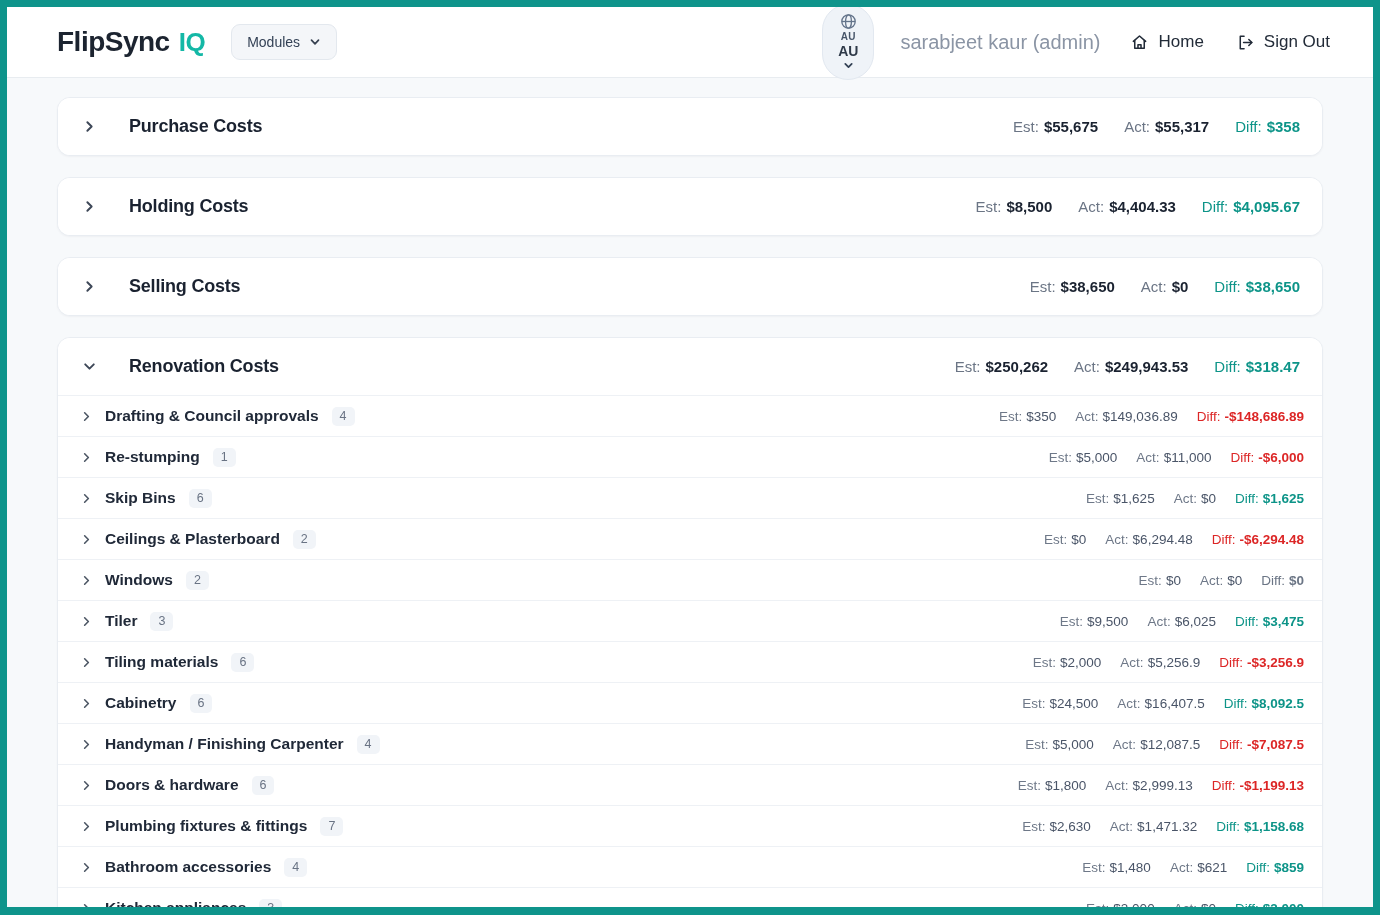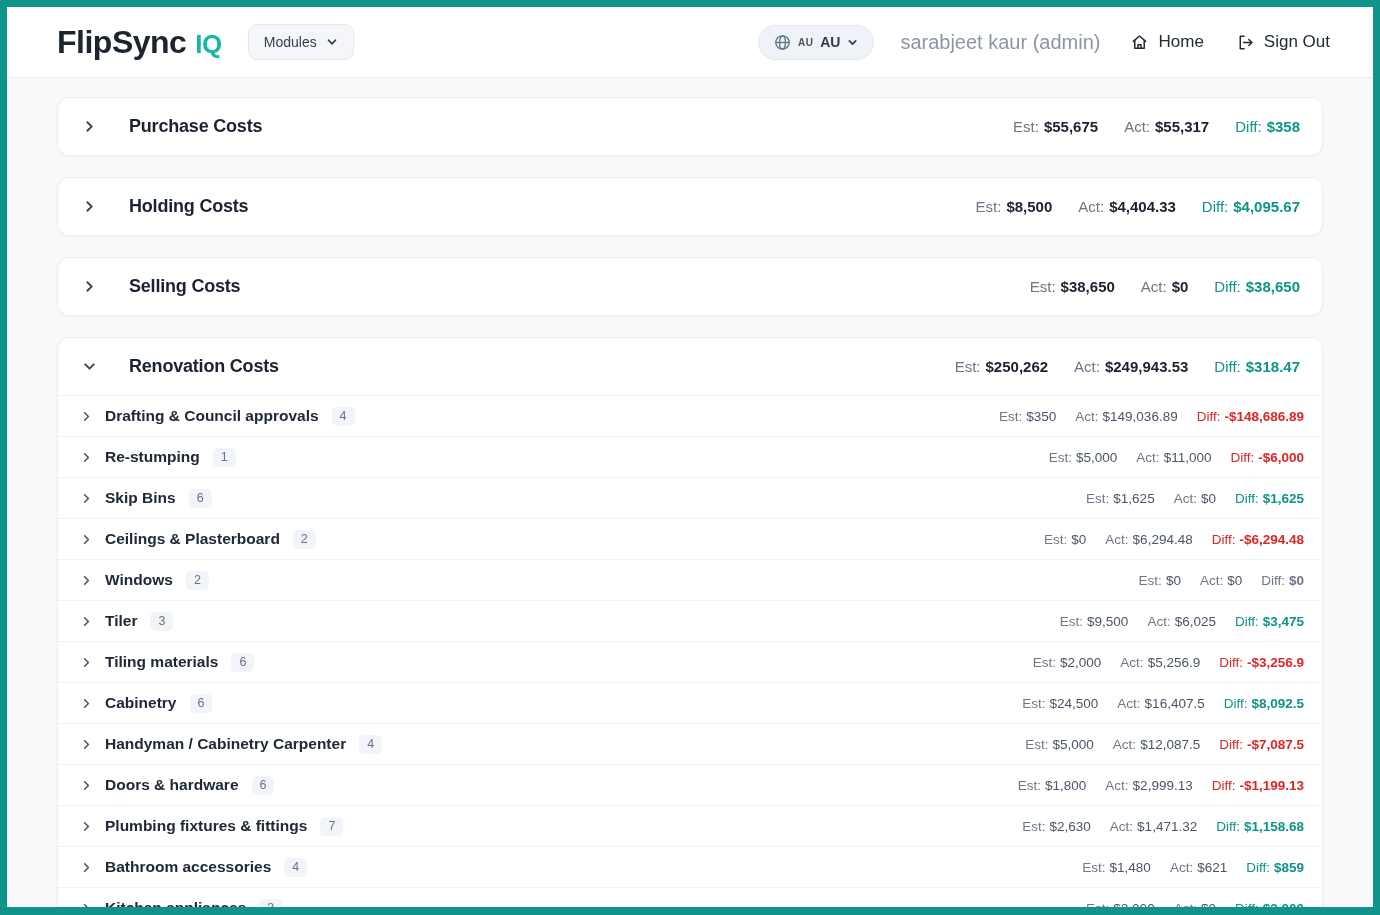--- a/index.html
+++ b/index.html
@@ -13,32 +13,32 @@
     display:flex; flex-direction:column;
   }
 
   
   .topbar {
     height:71px; flex:0 0 71px; background:#ffffff;
     border-bottom:1px solid #e8ecf0;
     display:flex; align-items:center; padding:0 43px 0 50px;
   }
   .logo { display:flex; align-items:baseline; gap:9px; cursor:pointer; }
-  .logo .brand { font-size:32px; font-weight:700; color:#1c2430; letter-spacing:-0.5px; }
+  .logo .brand { font-size:28px; font-weight:700; color:#1c2430; letter-spacing:-0.5px; }
   .logo .suffix { font-size:26px; font-weight:800; color:#14b8a6; letter-spacing:-0.5px; }
   .modules-btn {
     margin-left:26px; display:flex; align-items:center; gap:9px;
     background:#f4f6f9; border:1px solid #e3e8ee; border-radius:9px;
     padding:9px 15px; font-size:14px; font-weight:500; color:#334155; cursor:pointer;
   }
   .topbar-right { margin-left:auto; display:flex; align-items:center; }
   .locale-pill {
-    display:flex; align-items:center; gap:7px;
+    display:flex; align-items:center; gap:1px;
     background:#eff3f8; border:1px solid #e2e8f0; border-radius:999px;
-    padding:8px 15px; cursor:pointer;
+    padding:8px 15px; cursor:pointer;flex-direction:column;
   }
   .locale-pill .code-small { font-size:10px; font-weight:700; color:#475569; letter-spacing:0.3px; }
   .locale-pill .code { font-size:14px; font-weight:700; color:#2f3a49; }
   .user-name { margin:0 30px 0 26px; font-size:20px; color:#8b95a5; }
   .nav-link { display:flex; align-items:center; gap:9px; font-size:17px; font-weight:500; color:#222b38; cursor:pointer; }
   .nav-link + .nav-link { margin-left:32px; }
   .icon { display:inline-flex; flex:0 0 auto; }
 
   
   .main { flex:1 1 auto; overflow:hidden; padding:19px 50px 0 50px; }
@@ -348,21 +348,21 @@
       <span class="pair diff pos"><span class="lbl">Diff:</span><span class="val">$8,092.5</span></span>
     </div>
   </div>
           <div class="subrow">
     <div class="row-left">
       <span class="chev-wrap">
         <svg width="13" height="13" viewBox="0 0 14 14" fill="none">
                   <path d="M5 3 9 7l-4 4" stroke="currentColor" stroke-width="1.7" stroke-linecap="round" stroke-linejoin="round"></path>
                 </svg>
       </span>
-      <span class="row-label">Handyman / Cabinetry Carpenter</span>
+      <span class="row-label">Handyman / Finishing Carpenter</span>
       <span class="count-badge">4</span>
     </div>
     <div class="vals">
       <span class="pair est"><span class="lbl">Est:</span><span class="val">$5,000</span></span>
       <span class="pair act"><span class="lbl">Act:</span><span class="val">$12,087.5</span></span>
       <span class="pair diff neg"><span class="lbl">Diff:</span><span class="val">-$7,087.5</span></span>
     </div>
   </div>
           <div class="subrow">
     <div class="row-left">

